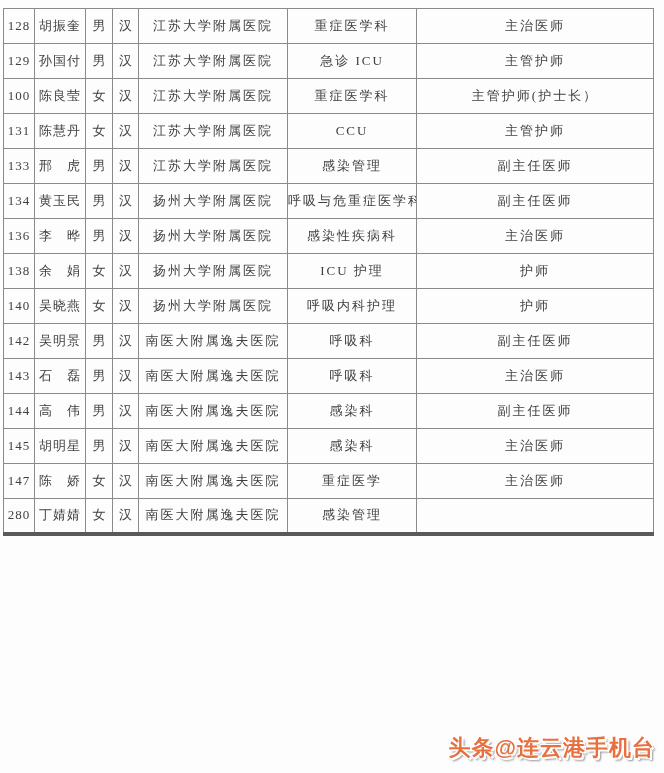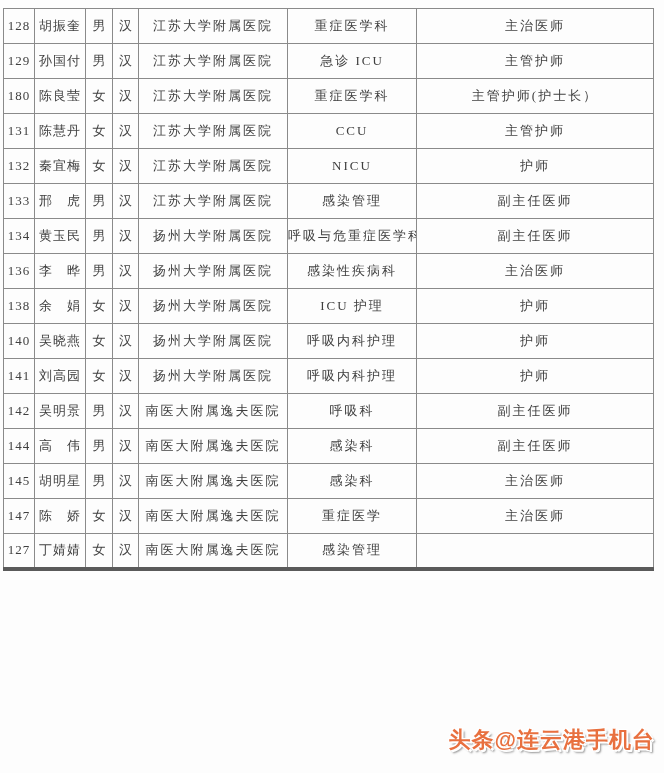--- a/index.html
+++ b/index.html
@@ -39,21 +39,21 @@
     white-space:nowrap;
     overflow:hidden;
     color:var(--text);
   }
   td.col-no{font-size:13.5px;letter-spacing:1px;}
   td.col-name{letter-spacing:1px;font-family:Liberation Mono, monospace;}
   td.col-hospital,td.col-department,td.col-title{letter-spacing:2px;}
   .watermark{
     position:absolute;
     right:9px;
-    bottom:18px;
+    bottom:10px;
     font-family:"Liberation Sans","DejaVu Sans",sans-serif;
     font-weight:bold;
     font-size:22px;
     letter-spacing:1px;
     color:var(--watermark);
     text-shadow:
       -1px -1px 0 #ffffff,
        1px -1px 0 #ffffff,
       -1px  1px 0 #ffffff,
        2px  2px 0 #ffffff,
@@ -88,47 +88,38 @@
         <tr>
           <td class="col-no">129</td>
           <td class="col-name">孙国付</td>
           <td class="col-gender">男</td>
           <td class="col-ethnicity">汉</td>
           <td class="col-hospital">江苏大学附属医院</td>
           <td class="col-department">急诊 ICU</td>
           <td class="col-title">主管护师</td>
         </tr>
         <tr>
-          <td class="col-no">180</td>
+          <td class="col-no">100</td>
           <td class="col-name">陈良莹</td>
           <td class="col-gender">女</td>
           <td class="col-ethnicity">汉</td>
           <td class="col-hospital">江苏大学附属医院</td>
           <td class="col-department">重症医学科</td>
           <td class="col-title">主管护师(护士长）</td>
         </tr>
         <tr>
           <td class="col-no">131</td>
           <td class="col-name">陈慧丹</td>
           <td class="col-gender">女</td>
           <td class="col-ethnicity">汉</td>
           <td class="col-hospital">江苏大学附属医院</td>
           <td class="col-department">CCU</td>
           <td class="col-title">主管护师</td>
         </tr>
         <tr>
-          <td class="col-no">132</td>
-          <td class="col-name">秦宜梅</td>
-          <td class="col-gender">女</td>
-          <td class="col-ethnicity">汉</td>
-          <td class="col-hospital">江苏大学附属医院</td>
-          <td class="col-department">NICU</td>
-          <td class="col-title">护师</td>
-        </tr>
-        <tr>
           <td class="col-no">133</td>
           <td class="col-name">邢　虎</td>
           <td class="col-gender">男</td>
           <td class="col-ethnicity">汉</td>
           <td class="col-hospital">江苏大学附属医院</td>
           <td class="col-department">感染管理</td>
           <td class="col-title">副主任医师</td>
         </tr>
         <tr>
           <td class="col-no">134</td>
@@ -160,38 +151,38 @@
         <tr>
           <td class="col-no">140</td>
           <td class="col-name">吴晓燕</td>
           <td class="col-gender">女</td>
           <td class="col-ethnicity">汉</td>
           <td class="col-hospital">扬州大学附属医院</td>
           <td class="col-department">呼吸内科护理</td>
           <td class="col-title">护师</td>
         </tr>
         <tr>
-          <td class="col-no">141</td>
-          <td class="col-name">刘高园</td>
-          <td class="col-gender">女</td>
-          <td class="col-ethnicity">汉</td>
-          <td class="col-hospital">扬州大学附属医院</td>
-          <td class="col-department">呼吸内科护理</td>
-          <td class="col-title">护师</td>
-        </tr>
-        <tr>
           <td class="col-no">142</td>
           <td class="col-name">吴明景</td>
           <td class="col-gender">男</td>
           <td class="col-ethnicity">汉</td>
           <td class="col-hospital">南医大附属逸夫医院</td>
           <td class="col-department">呼吸科</td>
           <td class="col-title">副主任医师</td>
         </tr>
         <tr>
+          <td class="col-no">143</td>
+          <td class="col-name">石　磊</td>
+          <td class="col-gender">男</td>
+          <td class="col-ethnicity">汉</td>
+          <td class="col-hospital">南医大附属逸夫医院</td>
+          <td class="col-department">呼吸科</td>
+          <td class="col-title">主治医师</td>
+        </tr>
+        <tr>
           <td class="col-no">144</td>
           <td class="col-name">高　伟</td>
           <td class="col-gender">男</td>
           <td class="col-ethnicity">汉</td>
           <td class="col-hospital">南医大附属逸夫医院</td>
           <td class="col-department">感染科</td>
           <td class="col-title">副主任医师</td>
         </tr>
         <tr>
           <td class="col-no">145</td>
@@ -205,21 +196,21 @@
         <tr>
           <td class="col-no">147</td>
           <td class="col-name">陈　娇</td>
           <td class="col-gender">女</td>
           <td class="col-ethnicity">汉</td>
           <td class="col-hospital">南医大附属逸夫医院</td>
           <td class="col-department">重症医学</td>
           <td class="col-title">主治医师</td>
         </tr>
         <tr>
-          <td class="col-no">127</td>
+          <td class="col-no">280</td>
           <td class="col-name">丁婧婧</td>
           <td class="col-gender">女</td>
           <td class="col-ethnicity">汉</td>
           <td class="col-hospital">南医大附属逸夫医院</td>
           <td class="col-department">感染管理</td>
           <td class="col-title"></td>
         </tr>
       </tbody>
   </table>
   <div class="watermark">头条@连云港手机台</div>

